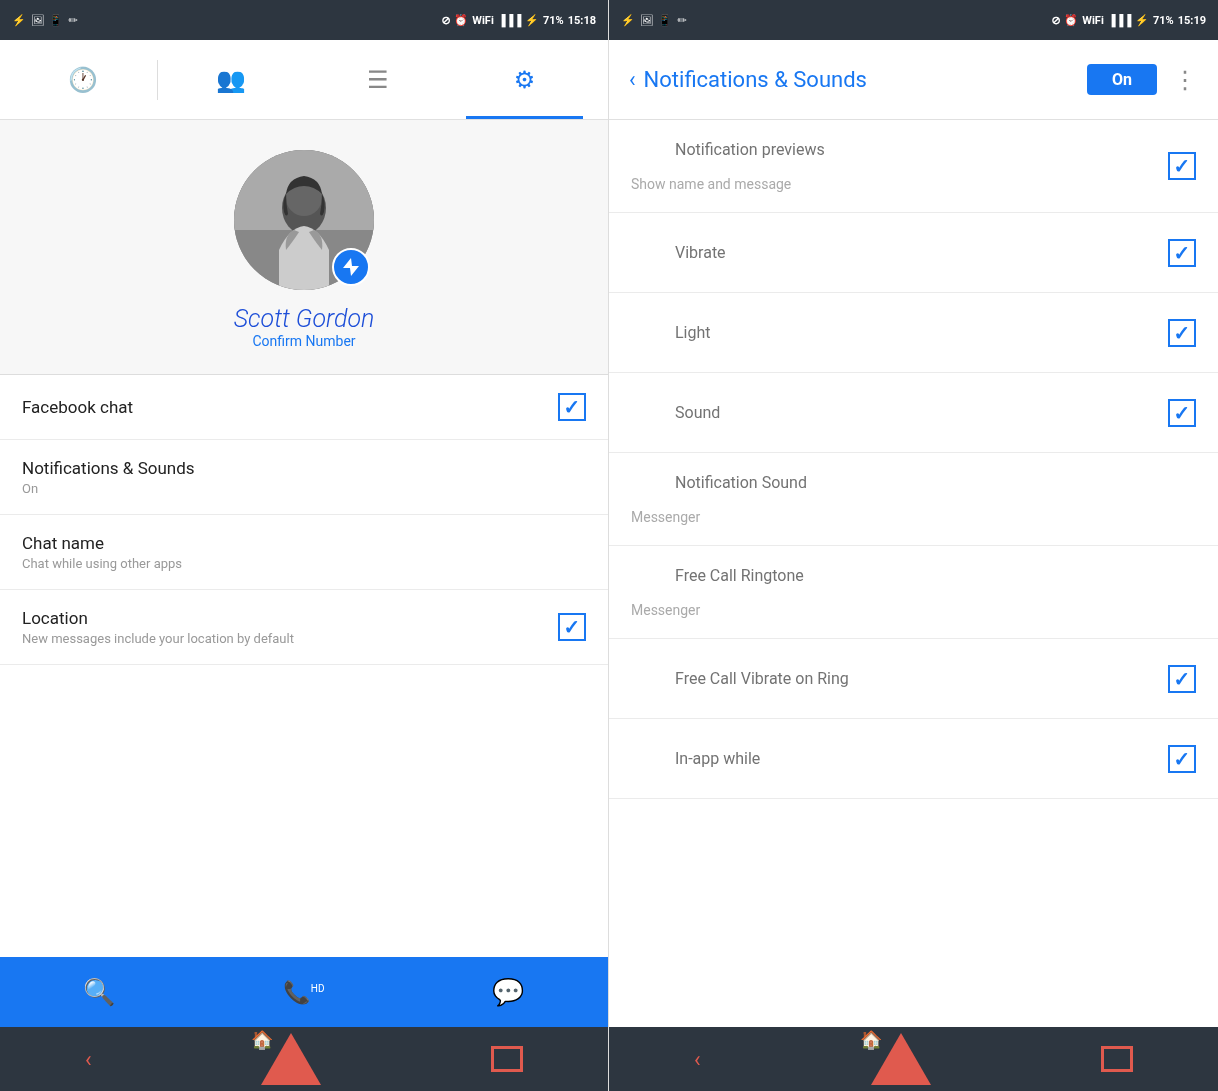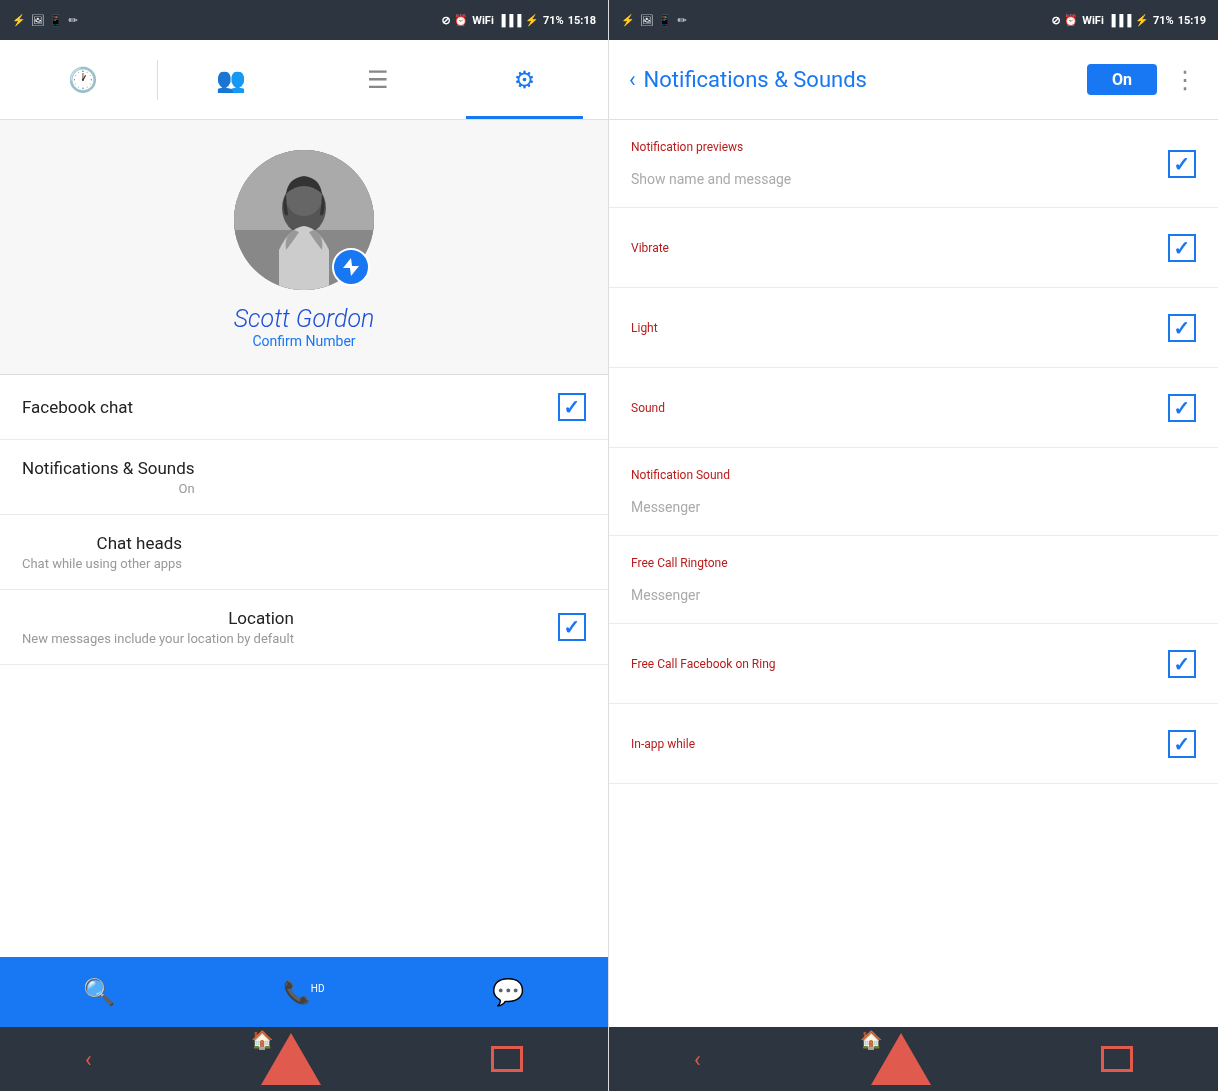--- a/index.html
+++ b/index.html
@@ -126,21 +126,20 @@
       color: #1877f2;
       cursor: pointer;
       text-decoration: none;
     }
 
     
     .settings-list {
       flex: 1;
       overflow-y: auto;
       background: white;
-      text-align: right;
     }
     .settings-item {
       display: flex;
       align-items: center;
       justify-content: space-between;
       padding: 18px 22px;
       border-bottom: 1px solid #ebebeb;
     }
     .settings-item-text { display: flex; flex-direction: column; }
     .settings-item-title { font-size: 17px; color: #222; font-weight: 400; }
@@ -252,21 +251,21 @@
     }
     .notif-item {
       display: flex;
       align-items: center;
       justify-content: space-between;
       padding: 20px 22px;
       border-bottom: 1px solid #ebebeb;
       min-height: 80px;
     }
     .notif-item-text { display: flex; flex-direction: column; }
-    .notif-item-title { font-size: 12px; color: #b91c1c; font-weight: 400; }
+    .notif-item-title { font-size: 16px; color: #737373; font-weight: 400; margin-left: 44px; }
     .notif-item-sub { font-size: 14px; color: #aaa; margin-top: 17px; }
 
     
     .settings-list::-webkit-scrollbar,
     .notif-list::-webkit-scrollbar { width: 0; }
   </style>
 </head>
 <body>
 
 <div class="panel panel-left">
@@ -349,21 +348,21 @@
 
     <div class="settings-item">
       <div class="settings-item-text">
         <span class="settings-item-title">Notifications &amp; Sounds</span>
         <span class="settings-item-sub">On</span>
       </div>
     </div>
 
     <div class="settings-item">
       <div class="settings-item-text">
-        <span class="settings-item-title">Chat heads</span>
+        <span class="settings-item-title">Chat name</span>
         <span class="settings-item-sub">Chat while using other apps</span>
       </div>
     </div>
 
     <div class="settings-item">
       <div class="settings-item-text">
         <span class="settings-item-title">Location</span>
         <span class="settings-item-sub">New messages include your location by default</span>
       </div>
       <div class="checkbox checked"></div>
@@ -455,21 +454,21 @@
 
     <div class="notif-item">
       <div class="notif-item-text">
         <span class="notif-item-title">Free Call Ringtone</span>
         <span class="notif-item-sub">Messenger</span>
       </div>
     </div>
 
     <div class="notif-item">
       <div class="notif-item-text">
-        <span class="notif-item-title">Free Call Facebook on Ring</span>
+        <span class="notif-item-title">Free Call Vibrate on Ring</span>
       </div>
       <div class="checkbox checked"></div>
     </div>
 
     <div class="notif-item">
       <div class="notif-item-text">
         <span class="notif-item-title">In-app while</span>
       </div>
       <div class="checkbox checked"></div>
     </div>

